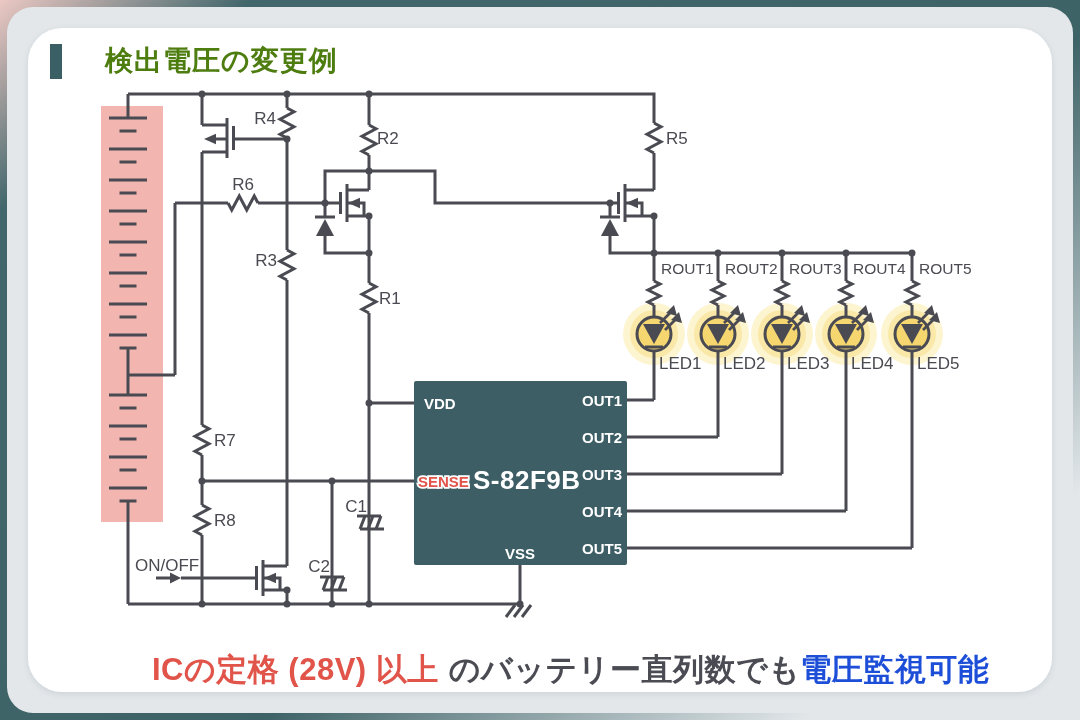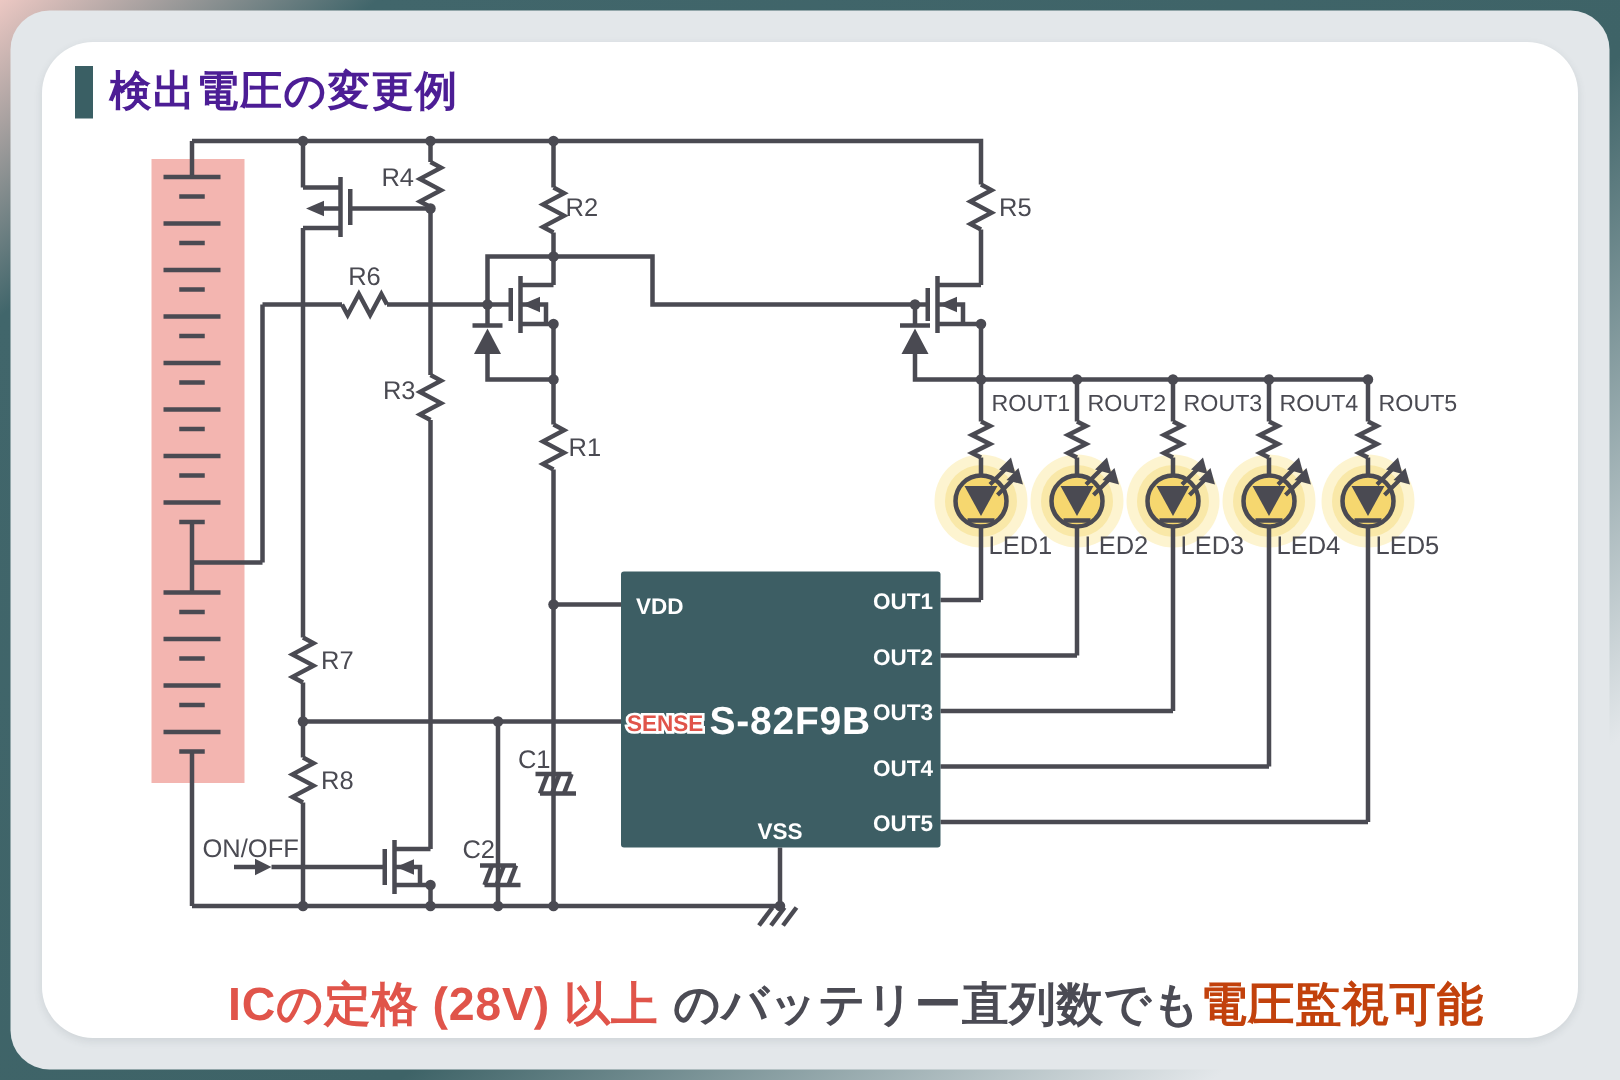--- a/index.html
+++ b/index.html
@@ -5,25 +5,25 @@
   html,body{margin:0;padding:0;}
   body{
     width:1080px;height:720px;position:relative;overflow:hidden;
     background:linear-gradient(140deg,#ecc8c3 0%,#41666b 13%,#3e6367 58%,#e3e7ea 86%,#e3e7ea 100%);
     font-family:"Liberation Sans","DejaVu Sans",sans-serif;
   }
   .margin-layer{position:absolute;left:7px;top:7px;right:7px;bottom:7px;background:#e3e7ea;border-radius:26px;}
   .card{position:absolute;left:28px;top:28px;right:28px;bottom:28px;background:#ffffff;border-radius:34px;box-shadow:0 2px 6px rgba(60,70,80,.12);}
   .title-row{position:absolute;left:50px;top:42px;display:flex;align-items:center;gap:11px;}
   .title-bar{width:12px;height:35px;background:#3a5f64;}
-  .title-text{font-size:28px;font-weight:bold;color:#4c1d95;letter-spacing:1px;}
+  .title-text{font-size:28px;font-weight:bold;color:#4d7c0f;letter-spacing:1px;margin-left:32px;}
   .caption{position:absolute;left:152px;top:632px;font-size:31px;font-weight:bold;white-space:nowrap;letter-spacing:0.5px;}
   .cap-red{color:#e0544a;position:relative;display:inline-block;margin-right:10px;margin-top:17px;}
   .cap-dark{color:#4b4b54;text-align:center;}
-  .cap-red2{color:#c2410c;}
+  .cap-red2{color:#1d4ed8;}
   .swoosh{position:absolute;left:-6px;right:-26px;bottom:-11px;height:15px;background:#f3b7b0;border-radius:8px;z-index:-1;}
   svg{position:absolute;left:0;top:0;}
   svg text{font-family:"Liberation Sans","DejaVu Sans",sans-serif;fill:#4a4a52;}
   .wires path,.wires line{stroke:#4a4a52;stroke-width:3;fill:none;stroke-linejoin:miter;}
   .lbl{font-size:17px;}
   .lbl-s{font-size:15.5px;}
   .icpin{font-size:15px;font-weight:bold;fill:#ffffff;}
   .icname{font-size:26px;font-weight:bold;fill:#ffffff;letter-spacing:0.5px;}
   .icsense{font-size:15px;font-weight:bold;fill:#e0544a;stroke:#ffffff;stroke-width:3.5;paint-order:stroke;}
 </style>

